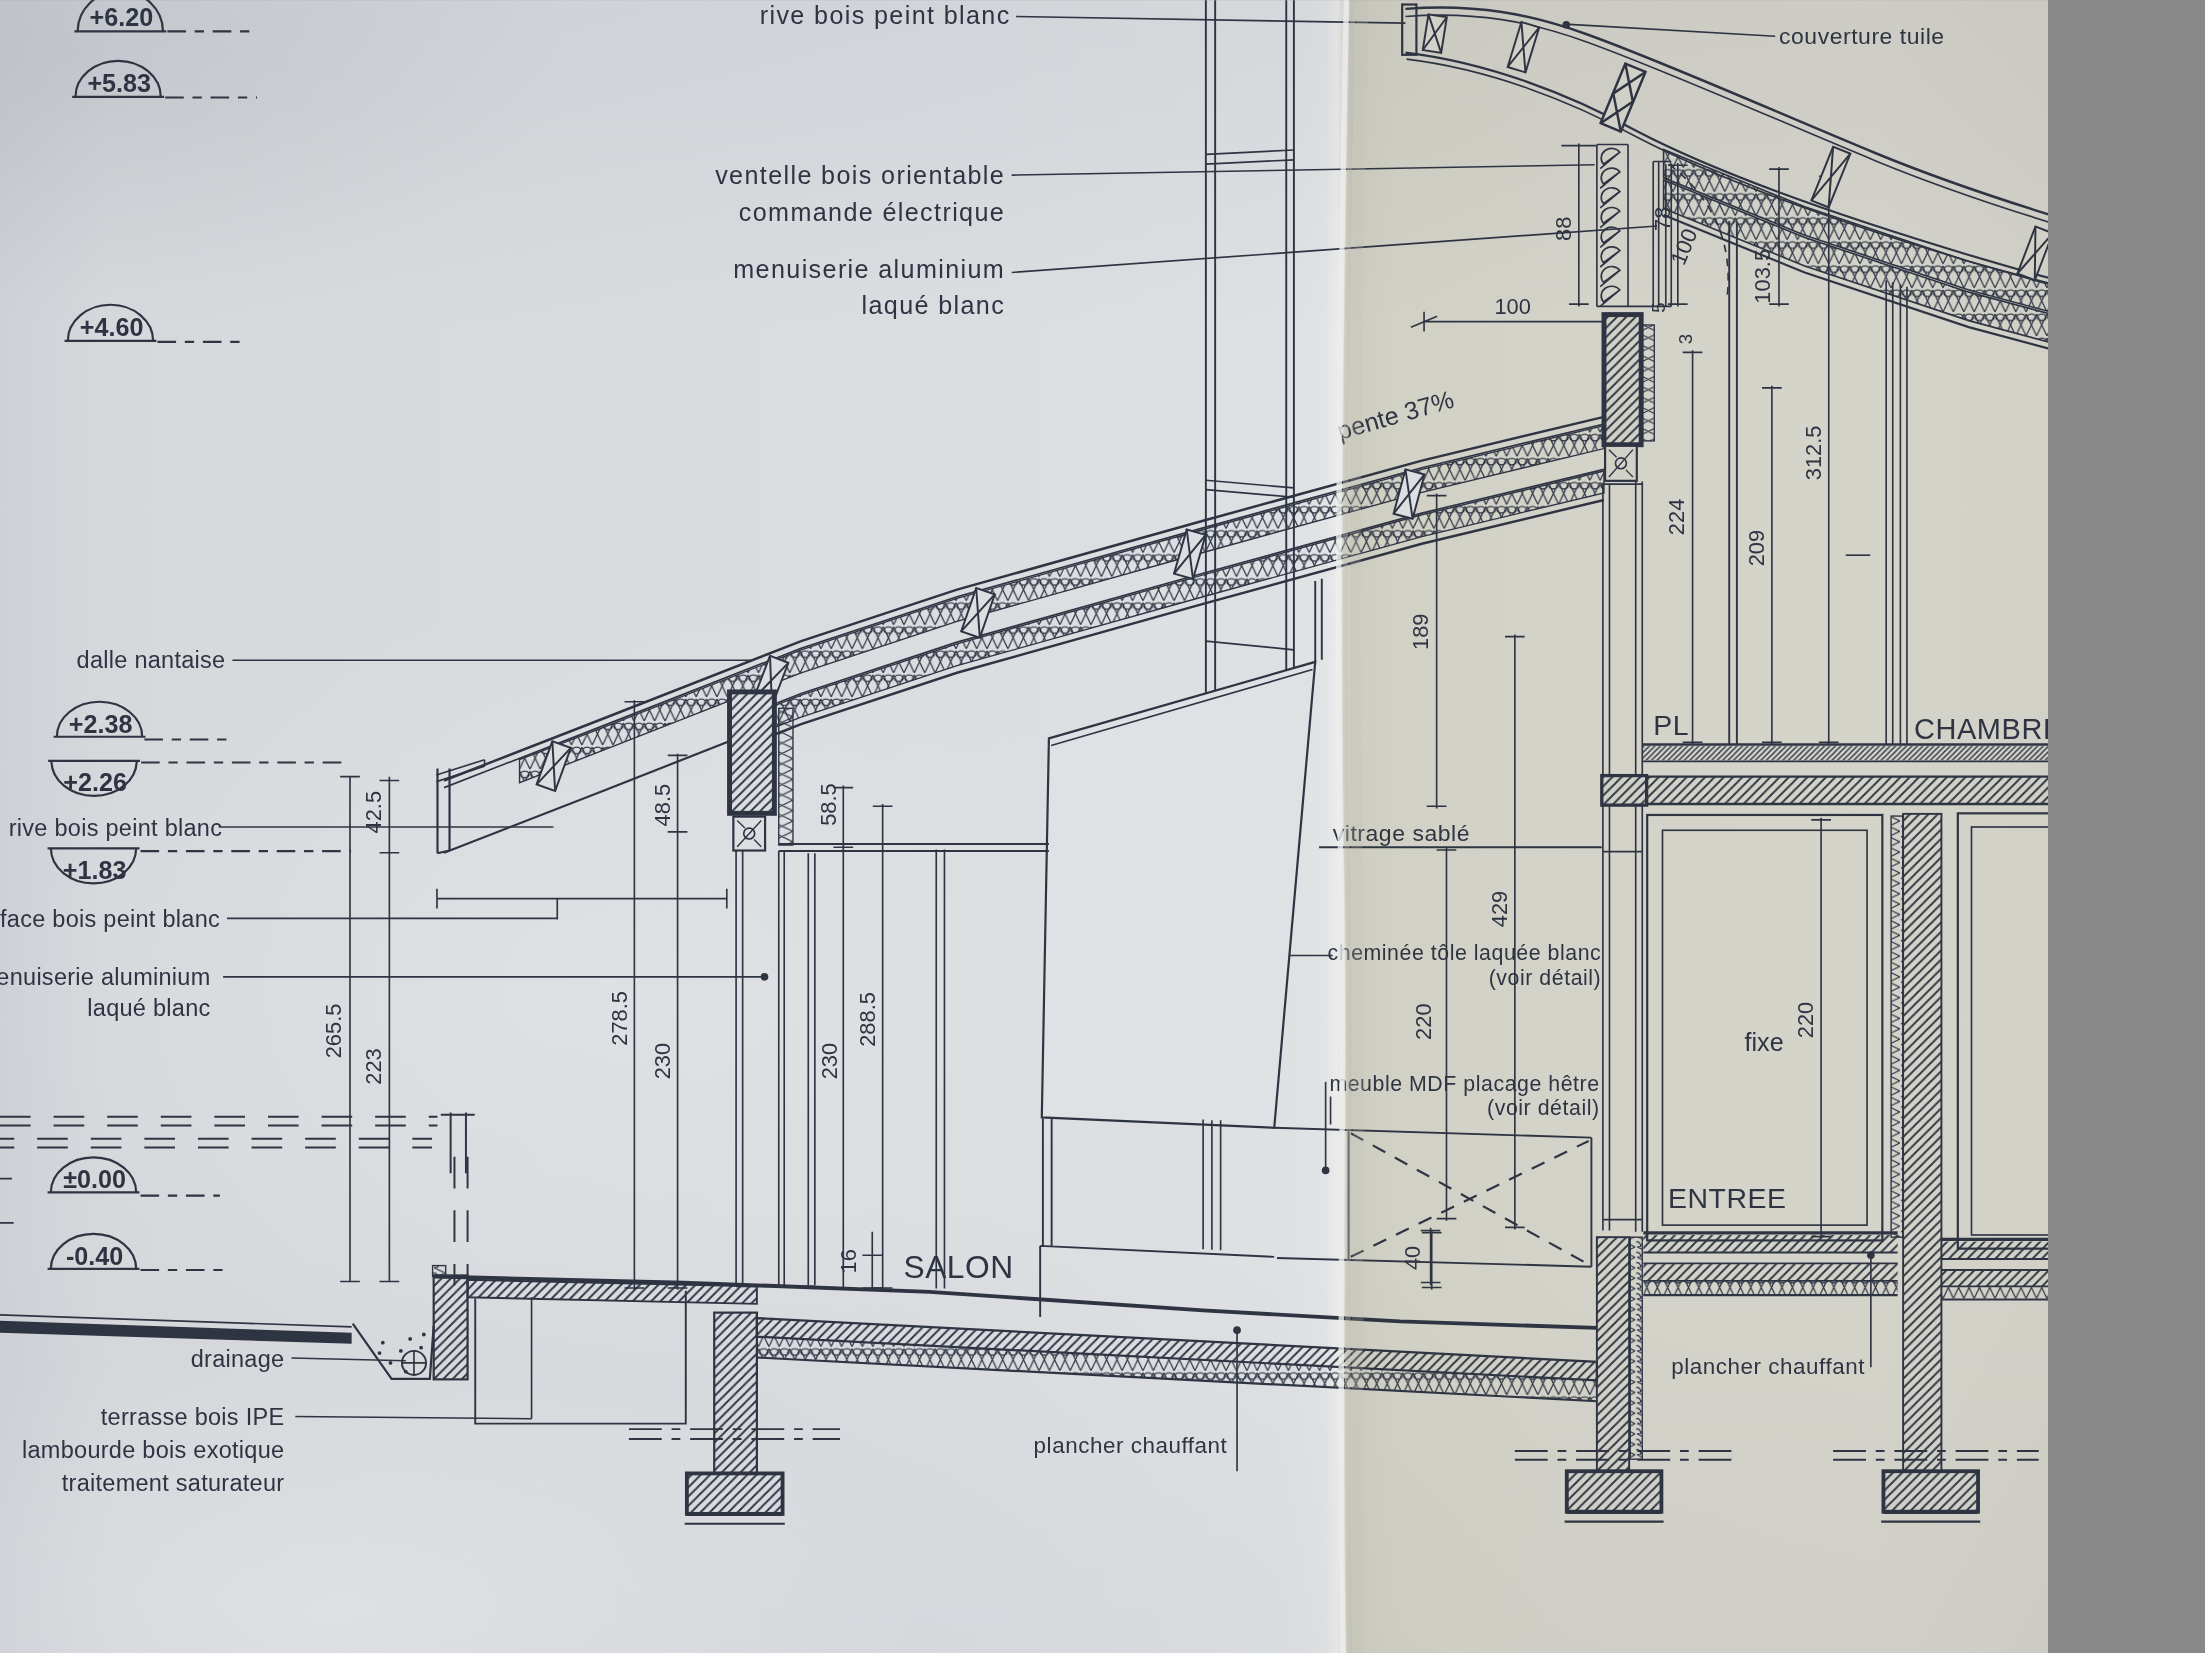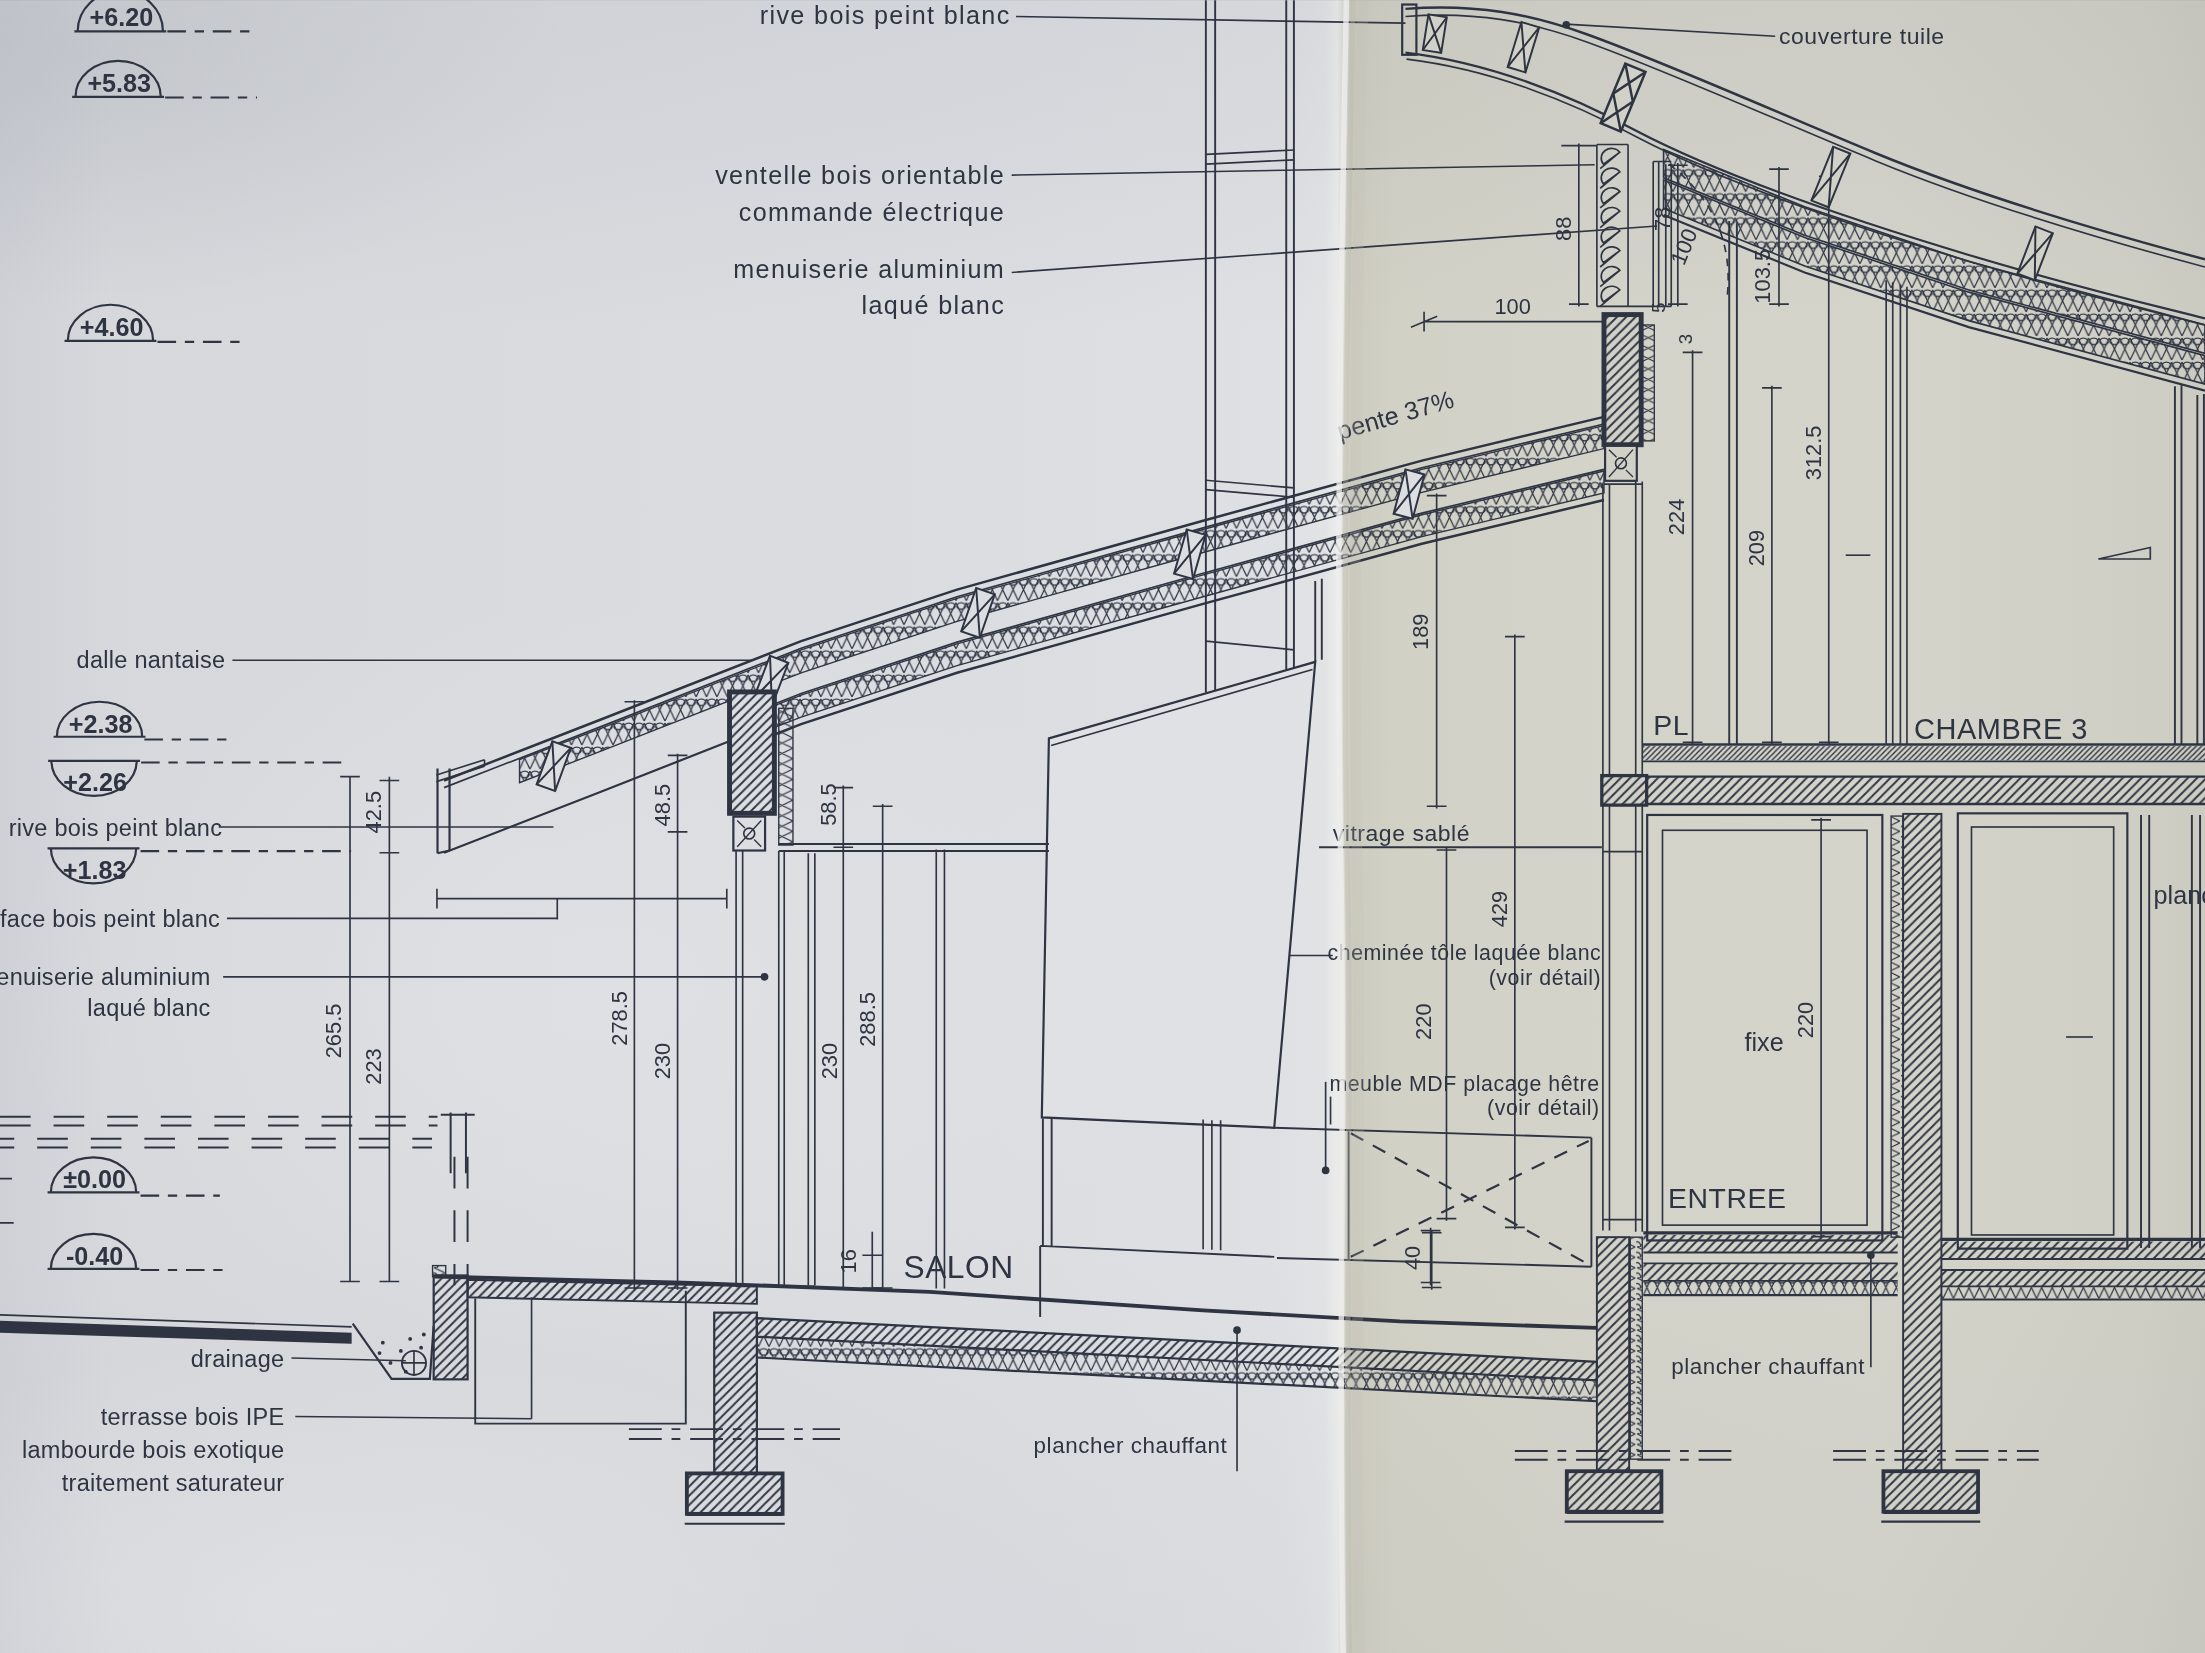--- a/index.html
+++ b/index.html
@@ -1,16 +1,16 @@
 <!DOCTYPE html>
 <html style="font-size:8.8px"><head>
 <meta charset="utf-8">
 <style>
 html,body{margin:0;padding:0;background:#888;}
-#page{position:relative;width:2205px;height:1654px;overflow:hidden;}
+#page{position:relative;width:2048px;height:1654px;overflow:hidden;}
 .t{font-family:"Liberation Sans",sans-serif;fill:#2e3442;}
 </style>
 </head>
 <body>
 <div id="page">
 <svg width="2205" height="1654" viewBox="0 0 4032 3024">
 <defs>
 <linearGradient id="paperX" x1="0" y1="0" x2="1" y2="0">
   <stop offset="0" stop-color="#cfd1d7"></stop>
   <stop offset="0.05" stop-color="#d6d8dc"></stop>

